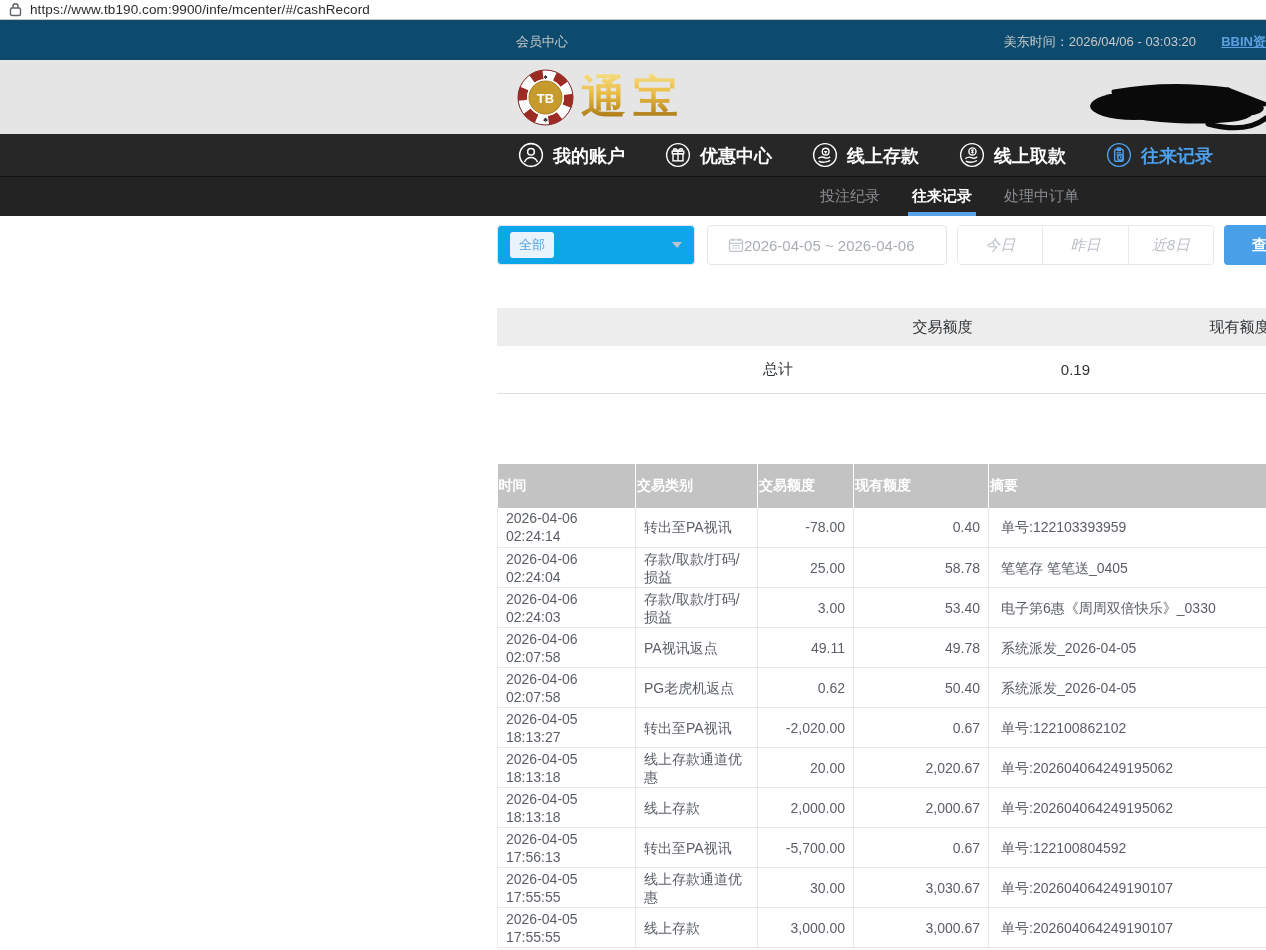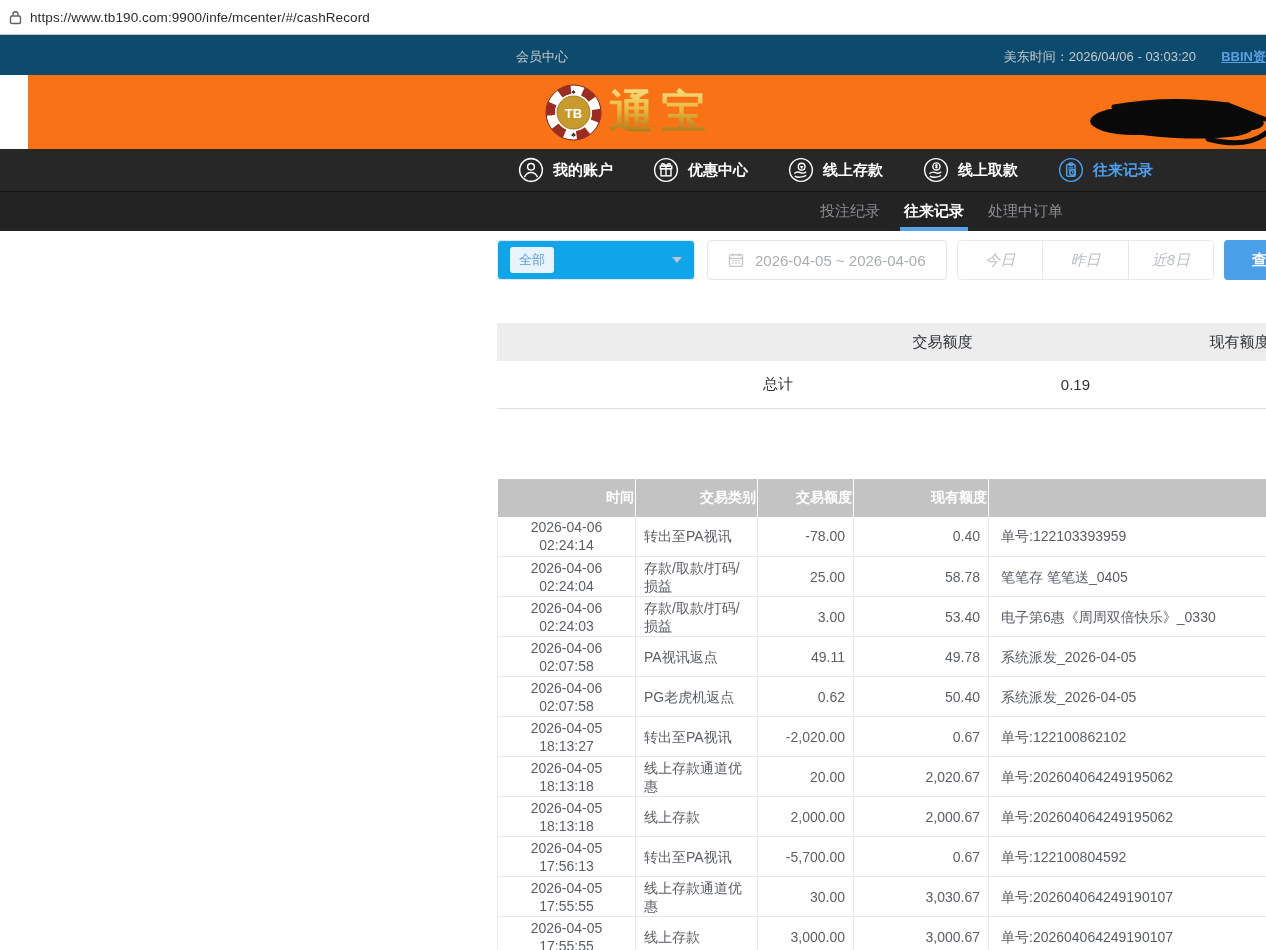--- a/index.html
+++ b/index.html
@@ -3,95 +3,95 @@
 <meta charset="utf-8">
 <style>
   * { box-sizing: border-box; }
   html,body { margin:0; padding:0; }
   body {
     width:1266px; height:950px; overflow:hidden; position:relative;
     background:#fff; font-family:"Liberation Sans","DejaVu Sans",sans-serif;
   }
 
   
-  .urlbar { height:35px; background:#fff; border-bottom:1px solid #c6c6c6;
+  .urlbar { height:20px; background:#fff; border-bottom:1px solid #c6c6c6;
     display:flex; align-items:center; gap:8px; padding-left:9px; }
   .url { font-size:13.5px; color:#2b2b2b; letter-spacing:.1px; }
 
   
   .topbar { height:40px; background:#0c4a6e; position:relative; font-size:13px; color:#c9c9c9; }
   .member { position:absolute; left:516px; top:13px; }
   .ustime { position:absolute; right:70px; top:13px; }
   .bbin { position:absolute; right:0; top:13px; color:#5d9fe0; font-weight:bold;
     text-decoration:underline; cursor:pointer; }
 
   
-  .header { height:74px; background:#f97316; position:relative;margin-left:28px; }
+  .header { height:74px; background:#e5e5e5; position:relative; }
   .logo { position:absolute; left:517px; top:8px; display:flex; align-items:center; gap:7px; }
   .brand { font-size:45px; font-weight:bold; letter-spacing:7px; line-height:58px;
     font-family:"DejaVu Serif","Liberation Serif",serif;
     background:linear-gradient(180deg,#fae794 0%,#e9ba40 45%,#96640d 100%);
     -webkit-background-clip:text; background-clip:text; color:transparent; }
   .scribble { position:absolute; right:0; top:18px; }
 
   
   .nav { height:42px; background:#272727; display:flex; align-items:center;
     padding-left:518px; gap:40px; }
-  .nav-item { display:flex; align-items:center; gap:9px; color:#fff;
-    font-size:15px; font-weight:bold; cursor:pointer; white-space:nowrap; }
+  .nav-item { display:flex; align-items:flex-end; gap:9px; color:#fff;
+    font-size:18px; font-weight:bold; cursor:pointer; white-space:nowrap; }
   .nav-item.active { color:#4da0ee; }
   .nav-item svg { display:block; }
 
   
   .subnav { height:40px; background:#232323; border-top:1px solid #141414; position:relative; }
-  .subnav-items { position:absolute; left:820px; top:0; height:100%; display:flex; gap:24px; font-size:15px; }
+  .subnav-items { position:absolute; left:820px; top:0; height:100%; display:flex; gap:32px; font-size:15px; }
   .subnav-item { height:100%; display:flex; align-items:center; color:#8a8d91;
     position:relative; cursor:pointer; white-space:nowrap; }
   .subnav-item.active { color:#fff; font-weight:bold; }
   .subnav-item.active::after { content:""; position:absolute; left:-4px; right:-4px;
     bottom:0; height:4px; background:#57a2e8; }
 
   
   .container { margin-left:497px; width:891px; }
 
   .filters { margin-top:9px; display:flex; height:40px; }
   .select-box { width:198px; border:1px solid #e2e5e9; border-radius:4px;
     display:flex; align-items:center; justify-content:space-between;
     padding:0 12px; margin-right:12px; cursor:pointer; background:#0ea5e9; }
   .tag { background:#e9f3fb; color:#58a1dd; font-size:13px; padding:4px 9px; border-radius:3px; }
   .caret { width:0; height:0; border-left:5px solid transparent; border-right:5px solid transparent;
     border-top:6px solid #c0c4cc; }
   .date-box { width:240px; border:1px solid #e2e5e9; border-radius:4px;
-    display:flex; align-items:center; gap:11px; padding-left:20px;
+    display:flex; align-items:center; padding-left:20px;
     margin-right:10px; color:#a9adb3; font-size:15px; cursor:pointer; background:#fff; }
   .btn-group { width:257px; display:flex; border:1px solid #e5e8ec; border-radius:4px;
     overflow:hidden; margin-right:10px; background:#fff;font-style:italic; }
   .qbtn { flex:1; display:flex; align-items:center; justify-content:center;
     color:#babec5; font-size:15px; border-right:1px solid #e5e8ec; cursor:pointer; background:#fff; }
   .qbtn:last-child { border-right:none; }
   .search-btn { width:90px; background:#4aa0e8; color:#fff; border:none; border-radius:4px;
     font-size:15px; font-weight:bold; cursor:pointer; letter-spacing:2px;
     font-family:"Liberation Sans","DejaVu Sans",sans-serif; }
 
   
   table { border-collapse:collapse; }
   .summary { margin-top:43px; width:891px; font-size:15px; color:#2f3337; table-layout:fixed; }
   .summary th { background:#ededed; height:38px; font-weight:500; text-align:center; }
   .summary td { height:47px; text-align:right; border-bottom:1px solid #dedede; background:#fff; }
 
   
   .datatable { margin-top:70px; width:891px; font-size:14px; color:#5a5e66; table-layout:fixed; }
-  .datatable th { background:#c3c3c3; color:#fff; height:38px; font-weight:bold;
-    font-size:14px; text-align:right; border-right:1px solid #fff; }
+  .datatable th { background:#c3c3c3; color:#fff; height:44px; font-weight:bold;
+    font-size:14px; text-align:left; border-right:1px solid #fff; }
   .datatable th:last-child { border-right:none; }
   .datatable td { height:40px; border-bottom:1px solid #e8e8e8; border-right:1px solid #e8e8e8;
     padding:1px 8px; line-height:18px; background:#fff; }
   .datatable td:first-child { border-left:1px solid #eee; }
   .datatable td:last-child { border-right:none; }
-  .c-time { text-align:center; }
+  .c-time { text-align:left; }
   .c-type { text-align:left; }
   .c-amt  { text-align:right; }
   .c-bal  { text-align:right; }
   .c-note { text-align:left; padding-left:12px !important; }
 </style>
 </head>
 <body>
 
 <div class="urlbar">
   <svg width="13" height="15" viewBox="0 0 13 15">

